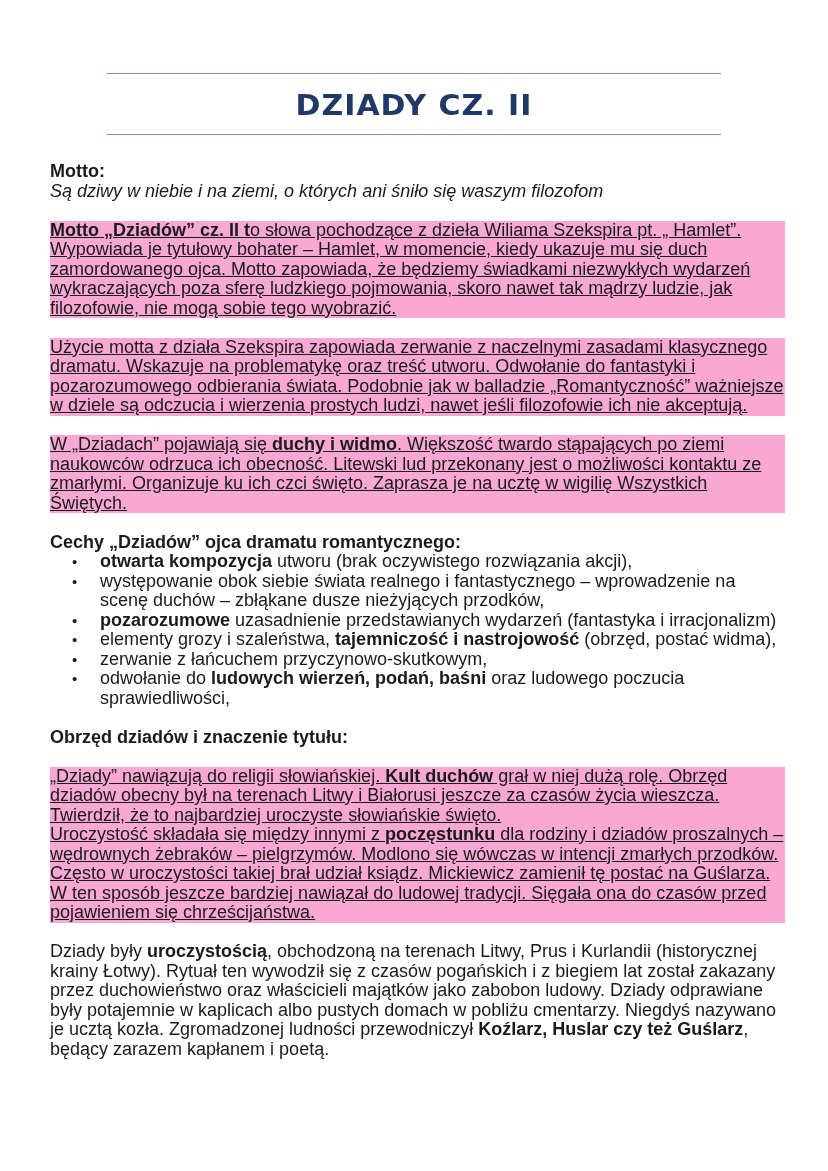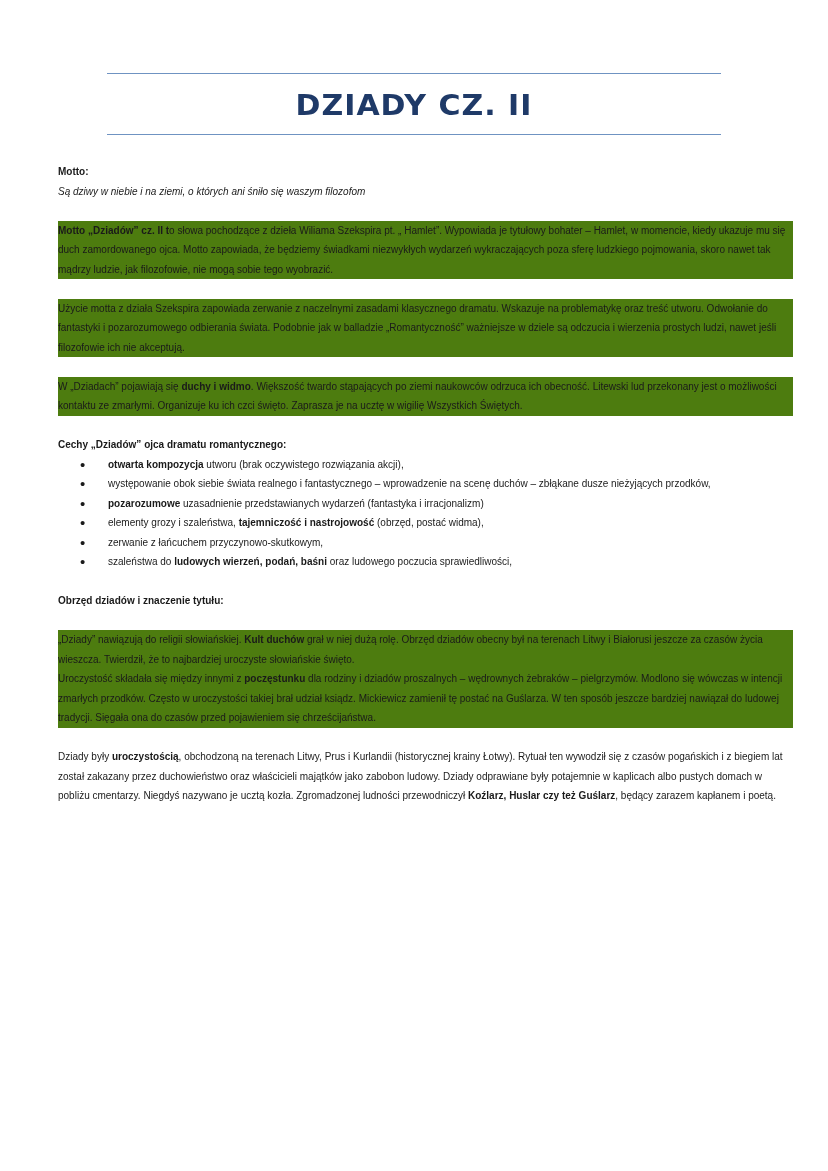--- a/index.html
+++ b/index.html
@@ -6,23 +6,23 @@
   body { width: 828px; height: 1171px; position: relative; overflow: hidden;
          font-family: "Liberation Sans", sans-serif; color: #1a1a1a; }
   .rule { position: absolute; left: 107px; width: 614px; height: 0;
           border-top: 1.5px solid #6f93c2; }
   .rule.top { top: 73px; }
   .rule.bottom { top: 134px; }
   .title { position: absolute; top: 88px; left: 0; width: 828px; text-align: center;
            font-family: "DejaVu Sans", sans-serif; font-weight: bold; font-size: 30px;
            letter-spacing: 1px; color: #1f3a68; transform: scaleY(0.95); }
   .content { position: absolute; left: 50px; top: 162px; width: 735px;
-             font-size: 10px; line-height: 19.5px; margin-left: 8px; }
+             font-size: 18px; line-height: 19.5px; }
   .content p { margin: 0; }
-  .hl { background: #4d7c0f; }
+  .hl { background: #f9a8d4; text-decoration: underline; }
   .gap { height: 19.5px; }
   .heading { font-weight: bold; }
   .italic { font-style: italic; }
   b { font-weight: bold; }
   ul { margin: 0; padding: 0 0 0 50px; list-style: none; }
   ul li { position: relative; padding-left: 0; }
   ul li::before { content: "\2022"; position: absolute; left: -28px; top: 0; font-size: 15px; }
 </style>
 </head>
 <body>
@@ -45,21 +45,21 @@
   <p class="hl"><span>W „Dziadach” pojawiają się </span><b>duchy i widmo</b><span>. Większość twardo stąpających po ziemi naukowców odrzuca ich obecność. Litewski lud przekonany jest o możliwości kontaktu ze zmarłymi. Organizuje ku ich czci święto. Zaprasza je na ucztę w wigilię Wszystkich Świętych.</span></p>
   <div class="gap"></div>
 
   <p class="heading">Cechy „Dziadów”  ojca dramatu romantycznego:</p>
   <ul>
     <li><b>otwarta kompozycja</b><span> utworu (brak oczywistego rozwiązania akcji),</span></li>
     <li><span>występowanie obok siebie świata realnego i fantastycznego – wprowadzenie na scenę duchów – zbłąkane dusze nieżyjących przodków,</span></li>
     <li><b>pozarozumowe</b><span> uzasadnienie przedstawianych wydarzeń (fantastyka i irracjonalizm)</span></li>
     <li><span>elementy grozy i szaleństwa, </span><b>tajemniczość i nastrojowość</b><span> (obrzęd, postać widma),</span></li>
     <li><span>zerwanie z łańcuchem przyczynowo-skutkowym,</span></li>
-    <li><span>szaleństwa do </span><b>ludowych wierzeń, podań, baśni</b><span> oraz ludowego poczucia sprawiedliwości,</span></li>
+    <li><span>odwołanie do </span><b>ludowych wierzeń, podań, baśni</b><span> oraz ludowego poczucia sprawiedliwości,</span></li>
   </ul>
   <div class="gap"></div>
 
   <p class="heading">Obrzęd dziadów i znaczenie tytułu:</p>
   <div class="gap"></div>
 
   <p class="hl"><span>„Dziady” nawiązują do religii słowiańskiej. </span><b>Kult duchów</b><span> grał w niej dużą rolę. Obrzęd dziadów obecny był na terenach Litwy i Białorusi jeszcze za czasów życia wieszcza. Twierdził, że to najbardziej uroczyste słowiańskie święto.</span></p>
   <p class="hl"><span>Uroczystość składała się między innymi z </span><b>poczęstunku</b><span> dla rodziny i dziadów proszalnych – wędrownych żebraków – pielgrzymów. Modlono się wówczas w intencji zmarłych przodków. Często w uroczystości takiej brał udział ksiądz. Mickiewicz zamienił tę postać na Guślarza. W ten sposób jeszcze bardziej nawiązał do ludowej tradycji. Sięgała ona do czasów przed pojawieniem się chrześcijaństwa.</span></p>
   <div class="gap"></div>
 

